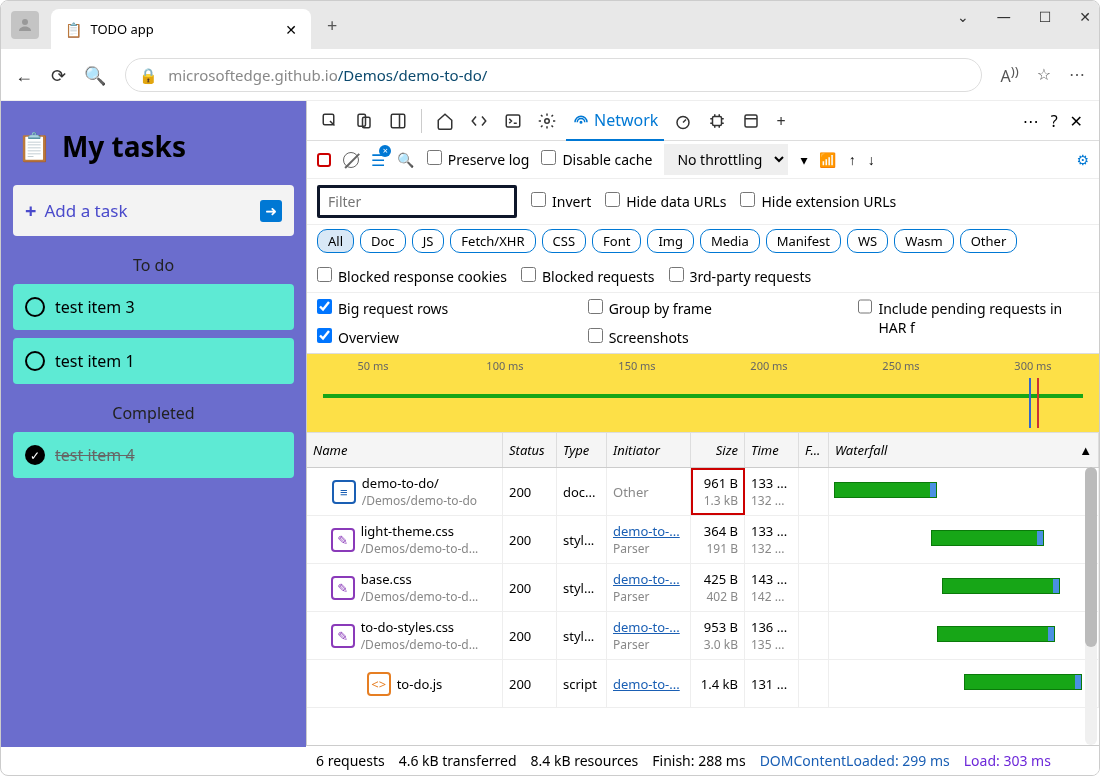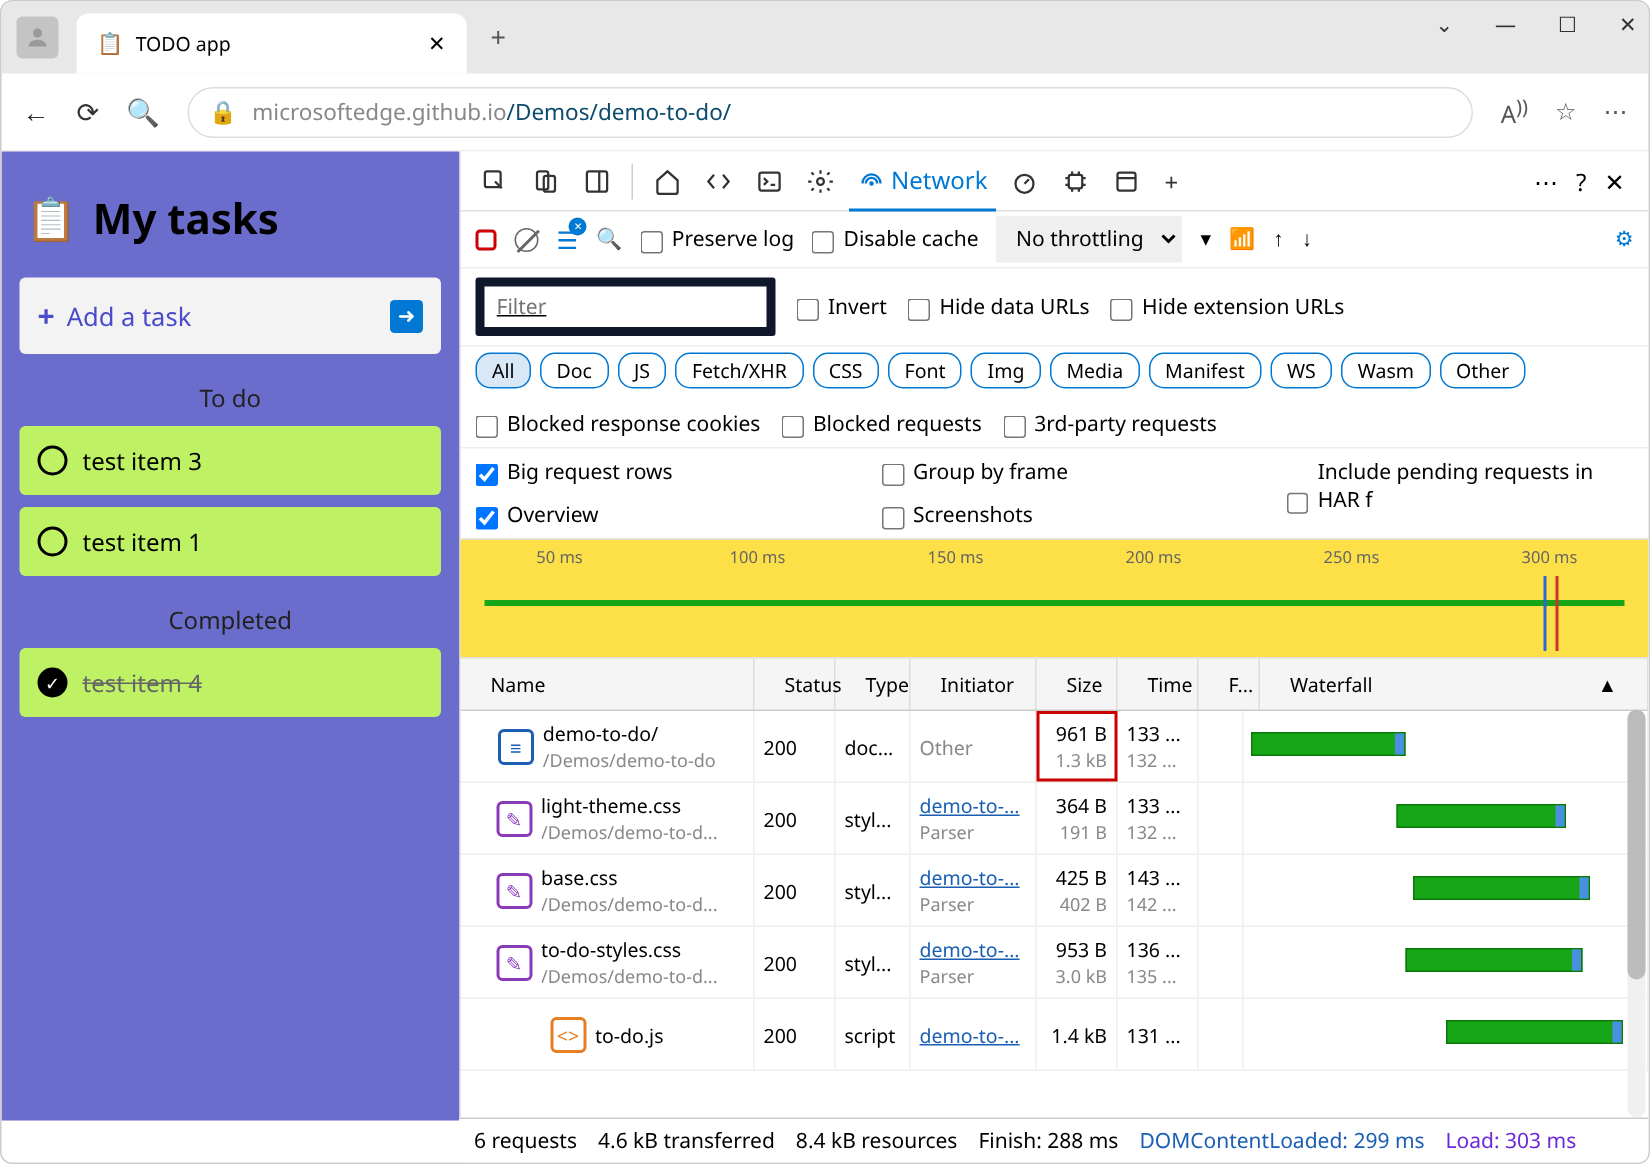--- a/index.html
+++ b/index.html
@@ -27,63 +27,63 @@
 .urlright { display: flex; gap: 18px; align-items: center; color: #555; }
 
 
 .content { display: flex; height: calc(776px - 48px - 52px - 30px); }
 .page { width: 305px; background: #6b6dcd; padding: 14px 12px; }
 .page-title { background: transparent; color: #000; font-size: 28px; font-weight: 700; display: flex; align-items: center; gap: 10px; margin: 12px 4px 20px; }
 .addtask { background: #f3f3f3; border-radius: 4px; padding: 12px; display: flex; align-items: center; gap: 8px; font-size: 17px; color: #4a4acb; }
 .addtask .plus { font-size: 20px; font-weight: bold; }
 .addtask .arrow { margin-left: auto; background: #0078d4; color: #fff; width: 22px; height: 22px; border-radius: 3px; display: flex; align-items: center; justify-content: center; font-size: 14px; }
 .section-h { text-align: center; font-size: 16px; color: #222; margin: 18px 0 8px; font-weight: 400; }
-.task { background: #bef264; border-radius: 4px; padding: 12px; display: flex; align-items: center; gap: 10px; margin-bottom: 8px; font-size: 16px; }
+.task { background: #5eead4; border-radius: 4px; padding: 12px; display: flex; align-items: center; gap: 10px; margin-bottom: 8px; font-size: 16px; }
 .task .circle { width: 20px; height: 20px; border: 2.5px solid #000; border-radius: 50%; }
 .task .checked { width: 20px; height: 20px; background: #000; border-radius: 50%; display:flex;align-items:center;justify-content:center;color:#fff;font-size:12px;}
 .task.done span.txt { text-decoration: line-through; color: #666; }
 
 
 .devtools { flex: 1; display: flex; flex-direction: column; border-left: 1px solid #ccc; background: #fff; }
 .dt-tabs { height: 40px; display: flex; align-items: center; padding: 0 8px; gap: 4px; border-bottom: 1px solid #ddd; }
 .dt-tab { padding: 8px 6px; cursor: pointer; color: #333; display: flex; align-items: center; gap: 4px; }
 .dt-tab svg { width: 18px; height: 18px; }
 .dt-tab.active { border-bottom: 2.5px solid #0078d4; color: #0078d4; }
 .dt-tabs .spacer { flex: 1; }
 .dt-right { display: flex; gap: 12px; align-items: center; padding-right: 8px; }
 
 .dt-toolbar { height: 38px; display: flex; align-items: center; gap: 12px; padding: 0 10px; border-bottom: 1px solid #eee; font-size: 14px; }
 .rec { width: 14px; height: 14px; border: 2px solid #c00; border-radius: 3px; display:inline-block; }
 .clr { width:16px;height:16px;border:1.5px solid #666;border-radius:50%;position:relative;display:inline-block;}
 .clr::after{content:"";position:absolute;width:20px;height:1.5px;background:#666;top:7px;left:-2px;transform:rotate(-45deg);}
 .filt { color: #0078d4; font-size: 16px; position:relative;}
-.chk { display: flex; align-items: flex-end; gap: 6px; }
+.chk { display: flex; align-items: flex-start; gap: 6px; }
 .chk input { width: 15px; height: 15px; }
 .throttle { border: 1px solid transparent; padding: 4px 8px; font-size: 14px; }
 .gear { color: #0078d4; margin-left: auto; }
 
 .filterrow { padding: 6px 10px; display: flex; align-items: center; gap: 14px; font-size: 14px; flex-wrap: wrap; border-bottom: 1px solid #eee; }
-.filterinput { border: 6px solid #0f172a; padding: 4px 8px; width: 200px; font-size: 14px; border-radius: 2px; text-decoration: underline; }
+.filterinput { border: 3px solid #0f172a; padding: 4px 8px; width: 200px; font-size: 14px; border-radius: 2px; }
 .pill { border: 1px solid #0078d4; border-radius: 10px; padding: 2px 10px; font-size: 13px; cursor: pointer; background: #fff; }
 .pill.active { background: #d9e8f6; }
 .typerow { padding: 4px 10px 8px; display: flex; gap: 6px; flex-wrap: wrap; }
 
 .optrow { padding: 6px 10px; display: flex; gap: 40px; font-size: 14px; }
 .optrow .col { flex: 1; display: flex; flex-direction: column; gap: 10px; }
 
 .timeline { height: 80px; border-top: 1px solid #ddd; border-bottom: 1px solid #ddd; position: relative; background: #fde047; overflow:hidden;}
 .timeline .ticks { display: flex; font-size: 11px; color: #666; padding: 4px 0; }
 .timeline .tick { flex: 1; text-align: center; }
 .timeline .bar { position: absolute; top: 40px; left: 2%; width: 96%; height: 4px; background: #17a617; }
 .timeline .redline { position:absolute; top:24px; bottom:4px; width:2px; background:#c33; right: 60px;}
 .timeline .blueline { position:absolute; top:24px; bottom:4px; width:2px; background:#36c; right: 68px;}
 
 .grid { flex: 1; overflow: auto; position: relative; }
 .ghdr { display: flex; background: #f5f5f5; border-bottom: 1px solid #ccc; font-size: 13px; position: sticky; top: 0; }
-.ghdr > div { padding: 8px 20px; border-right: 1px solid #ddd; }
+.ghdr > div { padding: 8px 6px; border-right: 1px solid #ddd; font-style: italic; }
 .c-name { width: 196px; } .c-status { width: 54px; } .c-type { width: 50px; } .c-init { width: 84px; }
 .c-size { width: 54px; text-align: right; } .c-time { width: 54px; } .c-f { width: 30px; } .c-wf { flex: 1; position:relative;}
 .row { display: flex; border-bottom: 1px solid #eee; font-size: 13px; min-height: 48px; }
 .row > div { padding: 6px; border-right: 1px solid #eee; display: flex; flex-direction: column; justify-content: center; }
 .row .sub { color: #888; font-size: 12px; }
 .row .link { color: #1a5fb4; text-decoration: underline; cursor: pointer; }
 .row .ricon { width: 24px; height: 24px; border: 2px solid; border-radius: 4px; display:inline-flex;align-items:center;justify-content:center;margin-right:6px;flex-shrink:0;}
 .row .namecell { flex-direction: row; align-items: center; }
 .row .namecol { display:flex;flex-direction:column;overflow:hidden;}
 .wfbar { position: absolute; height: 16px; background: #17a617; border: 1px solid #0a7a0a; top: 14px; }

